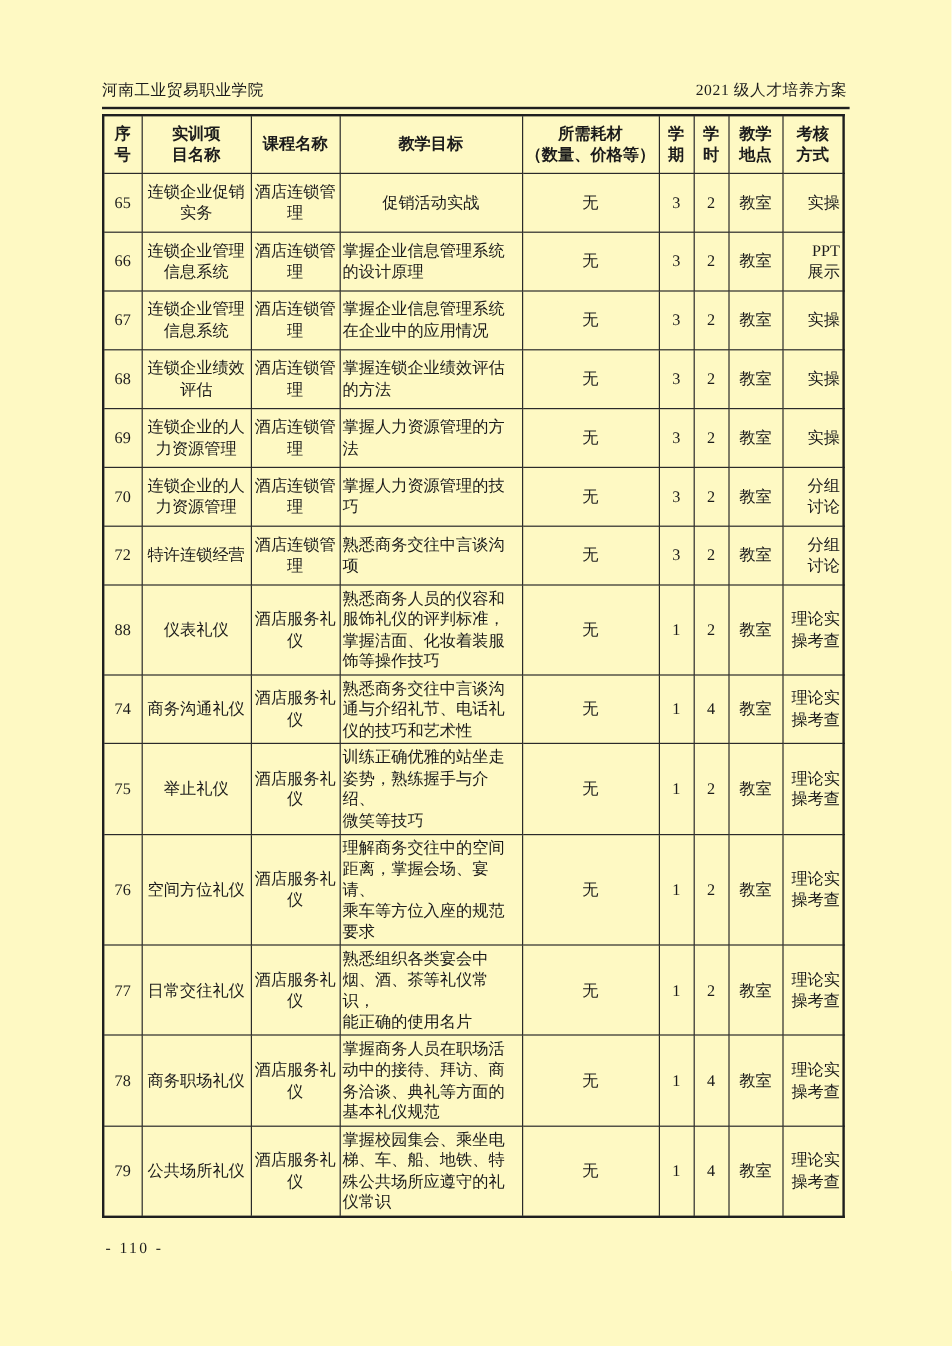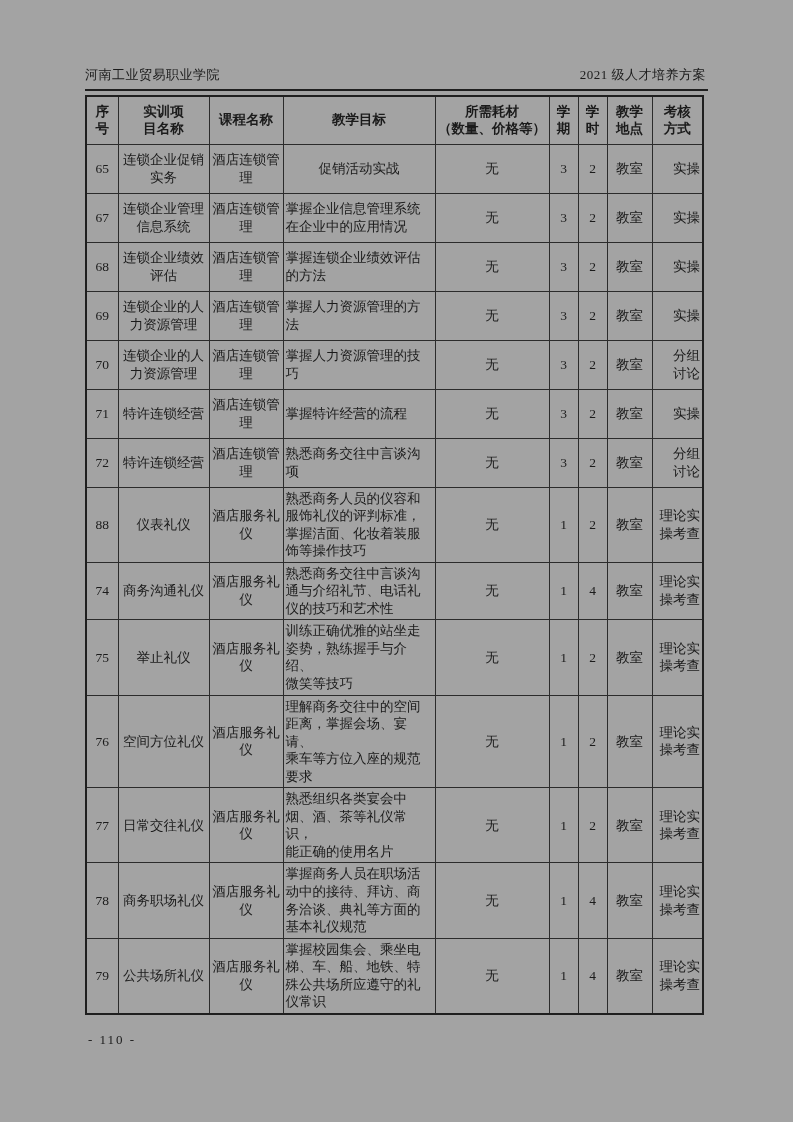--- a/index.html
+++ b/index.html
@@ -3,21 +3,21 @@
 <meta charset="utf-8">
 <style>
   * { margin: 0; padding: 0; box-sizing: border-box; }
   html, body { background: #ffffff; }
   body { font-family: "Liberation Serif", "DejaVu Serif", serif; color: #1b1b1b; }
 
   .page {
     position: relative;
     width: 793px;
     height: 1122px;
-    background: #a3a3a3;
+    background: #fef9c3;
     overflow: hidden;
   }
 
   .page-header-left {
     position: absolute;
     left: 85px;
     top: 66px;
     font-size: 13px;
     letter-spacing: 0.5px;
     white-space: nowrap;
@@ -132,20 +132,35 @@
     <td class="c-course">酒店连锁管
 理</td>
     <td class="c-goal center">促销活动实战</td>
     <td class="c-mat">无</td>
     <td class="c-sem">3</td>
     <td class="c-hrs">2</td>
     <td class="c-loc">教室</td>
     <td class="c-ass">实操</td>
   </tr>
         <tr>
+    <td class="c-no">66</td>
+    <td class="c-name">连锁企业管理
+信息系统</td>
+    <td class="c-course">酒店连锁管
+理</td>
+    <td class="c-goal">掌握企业信息管理系统
+的设计原理</td>
+    <td class="c-mat">无</td>
+    <td class="c-sem">3</td>
+    <td class="c-hrs">2</td>
+    <td class="c-loc">教室</td>
+    <td class="c-ass">PPT
+展示</td>
+  </tr>
+        <tr>
     <td class="c-no">67</td>
     <td class="c-name">连锁企业管理
 信息系统</td>
     <td class="c-course">酒店连锁管
 理</td>
     <td class="c-goal">掌握企业信息管理系统
 在企业中的应用情况</td>
     <td class="c-mat">无</td>
     <td class="c-sem">3</td>
     <td class="c-hrs">2</td>
@@ -187,32 +202,20 @@
     <td class="c-course">酒店连锁管
 理</td>
     <td class="c-goal">掌握人力资源管理的技
 巧</td>
     <td class="c-mat">无</td>
     <td class="c-sem">3</td>
     <td class="c-hrs">2</td>
     <td class="c-loc">教室</td>
     <td class="c-ass">分组
 讨论</td>
-  </tr>
-        <tr>
-    <td class="c-no">71</td>
-    <td class="c-name">特许连锁经营</td>
-    <td class="c-course">酒店连锁管
-理</td>
-    <td class="c-goal">掌握特许经营的流程</td>
-    <td class="c-mat">无</td>
-    <td class="c-sem">3</td>
-    <td class="c-hrs">2</td>
-    <td class="c-loc">教室</td>
-    <td class="c-ass">实操</td>
   </tr>
         <tr>
     <td class="c-no">72</td>
     <td class="c-name">特许连锁经营</td>
     <td class="c-course">酒店连锁管
 理</td>
     <td class="c-goal">熟悉商务交往中言谈沟
 项</td>
     <td class="c-mat">无</td>
     <td class="c-sem">3</td>

